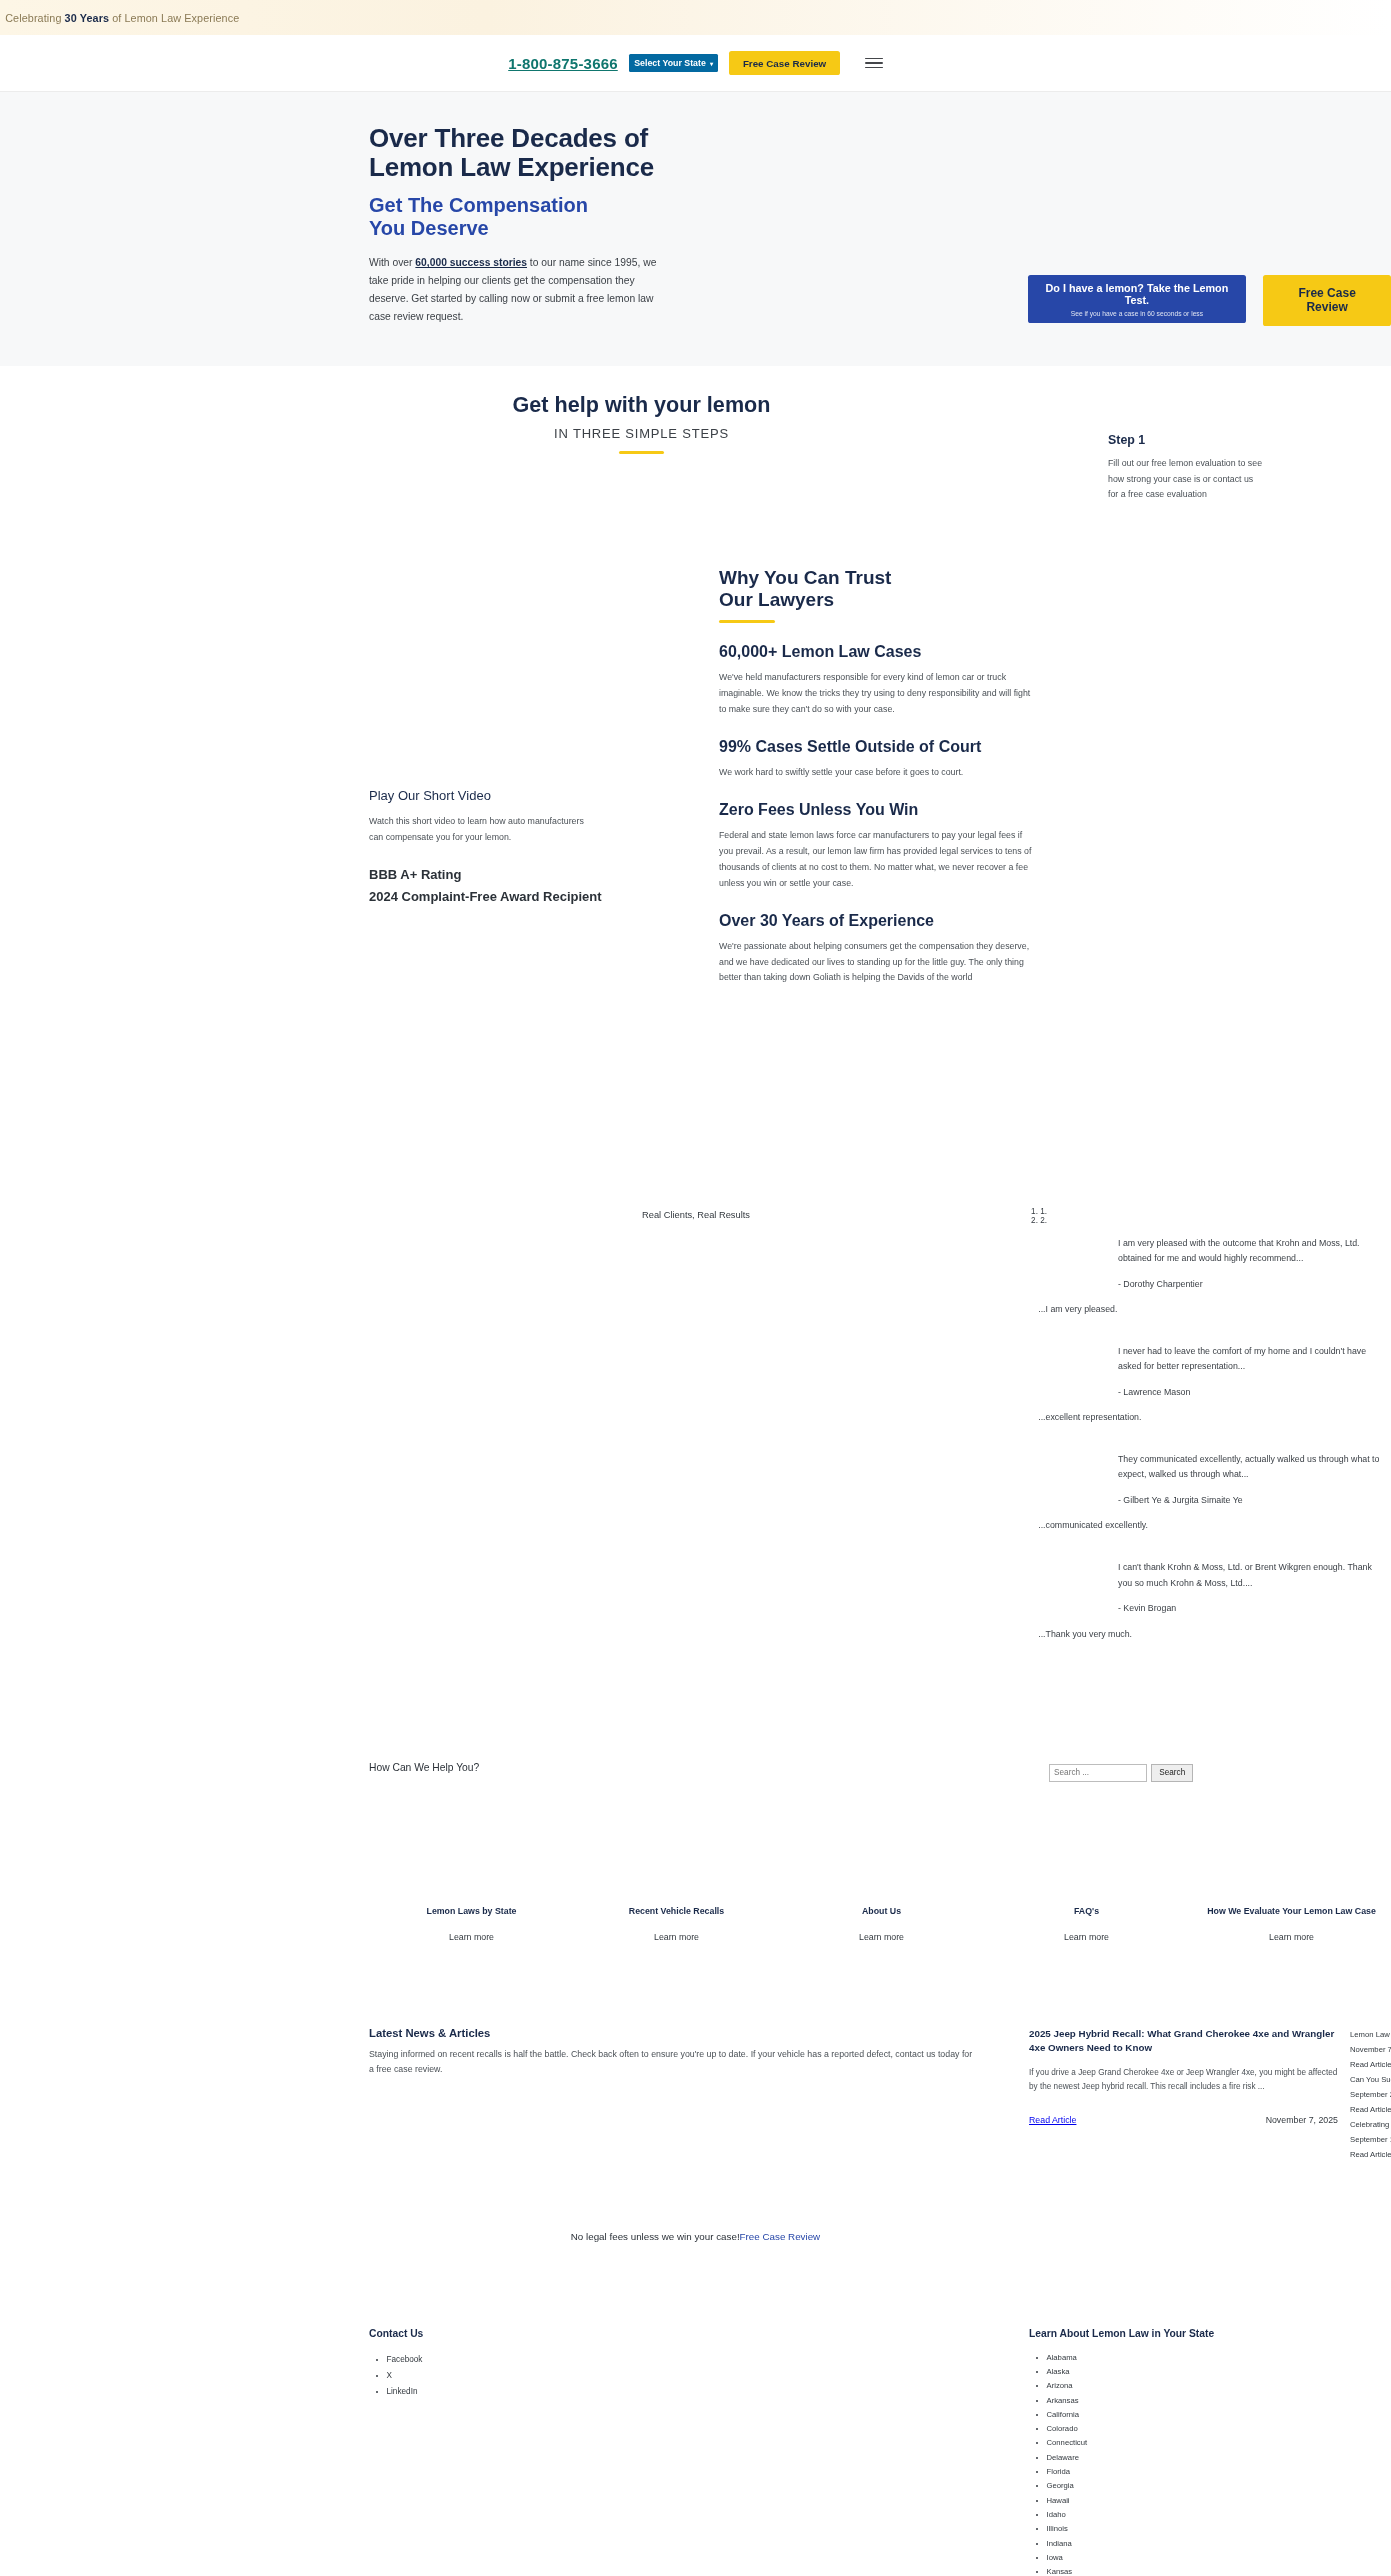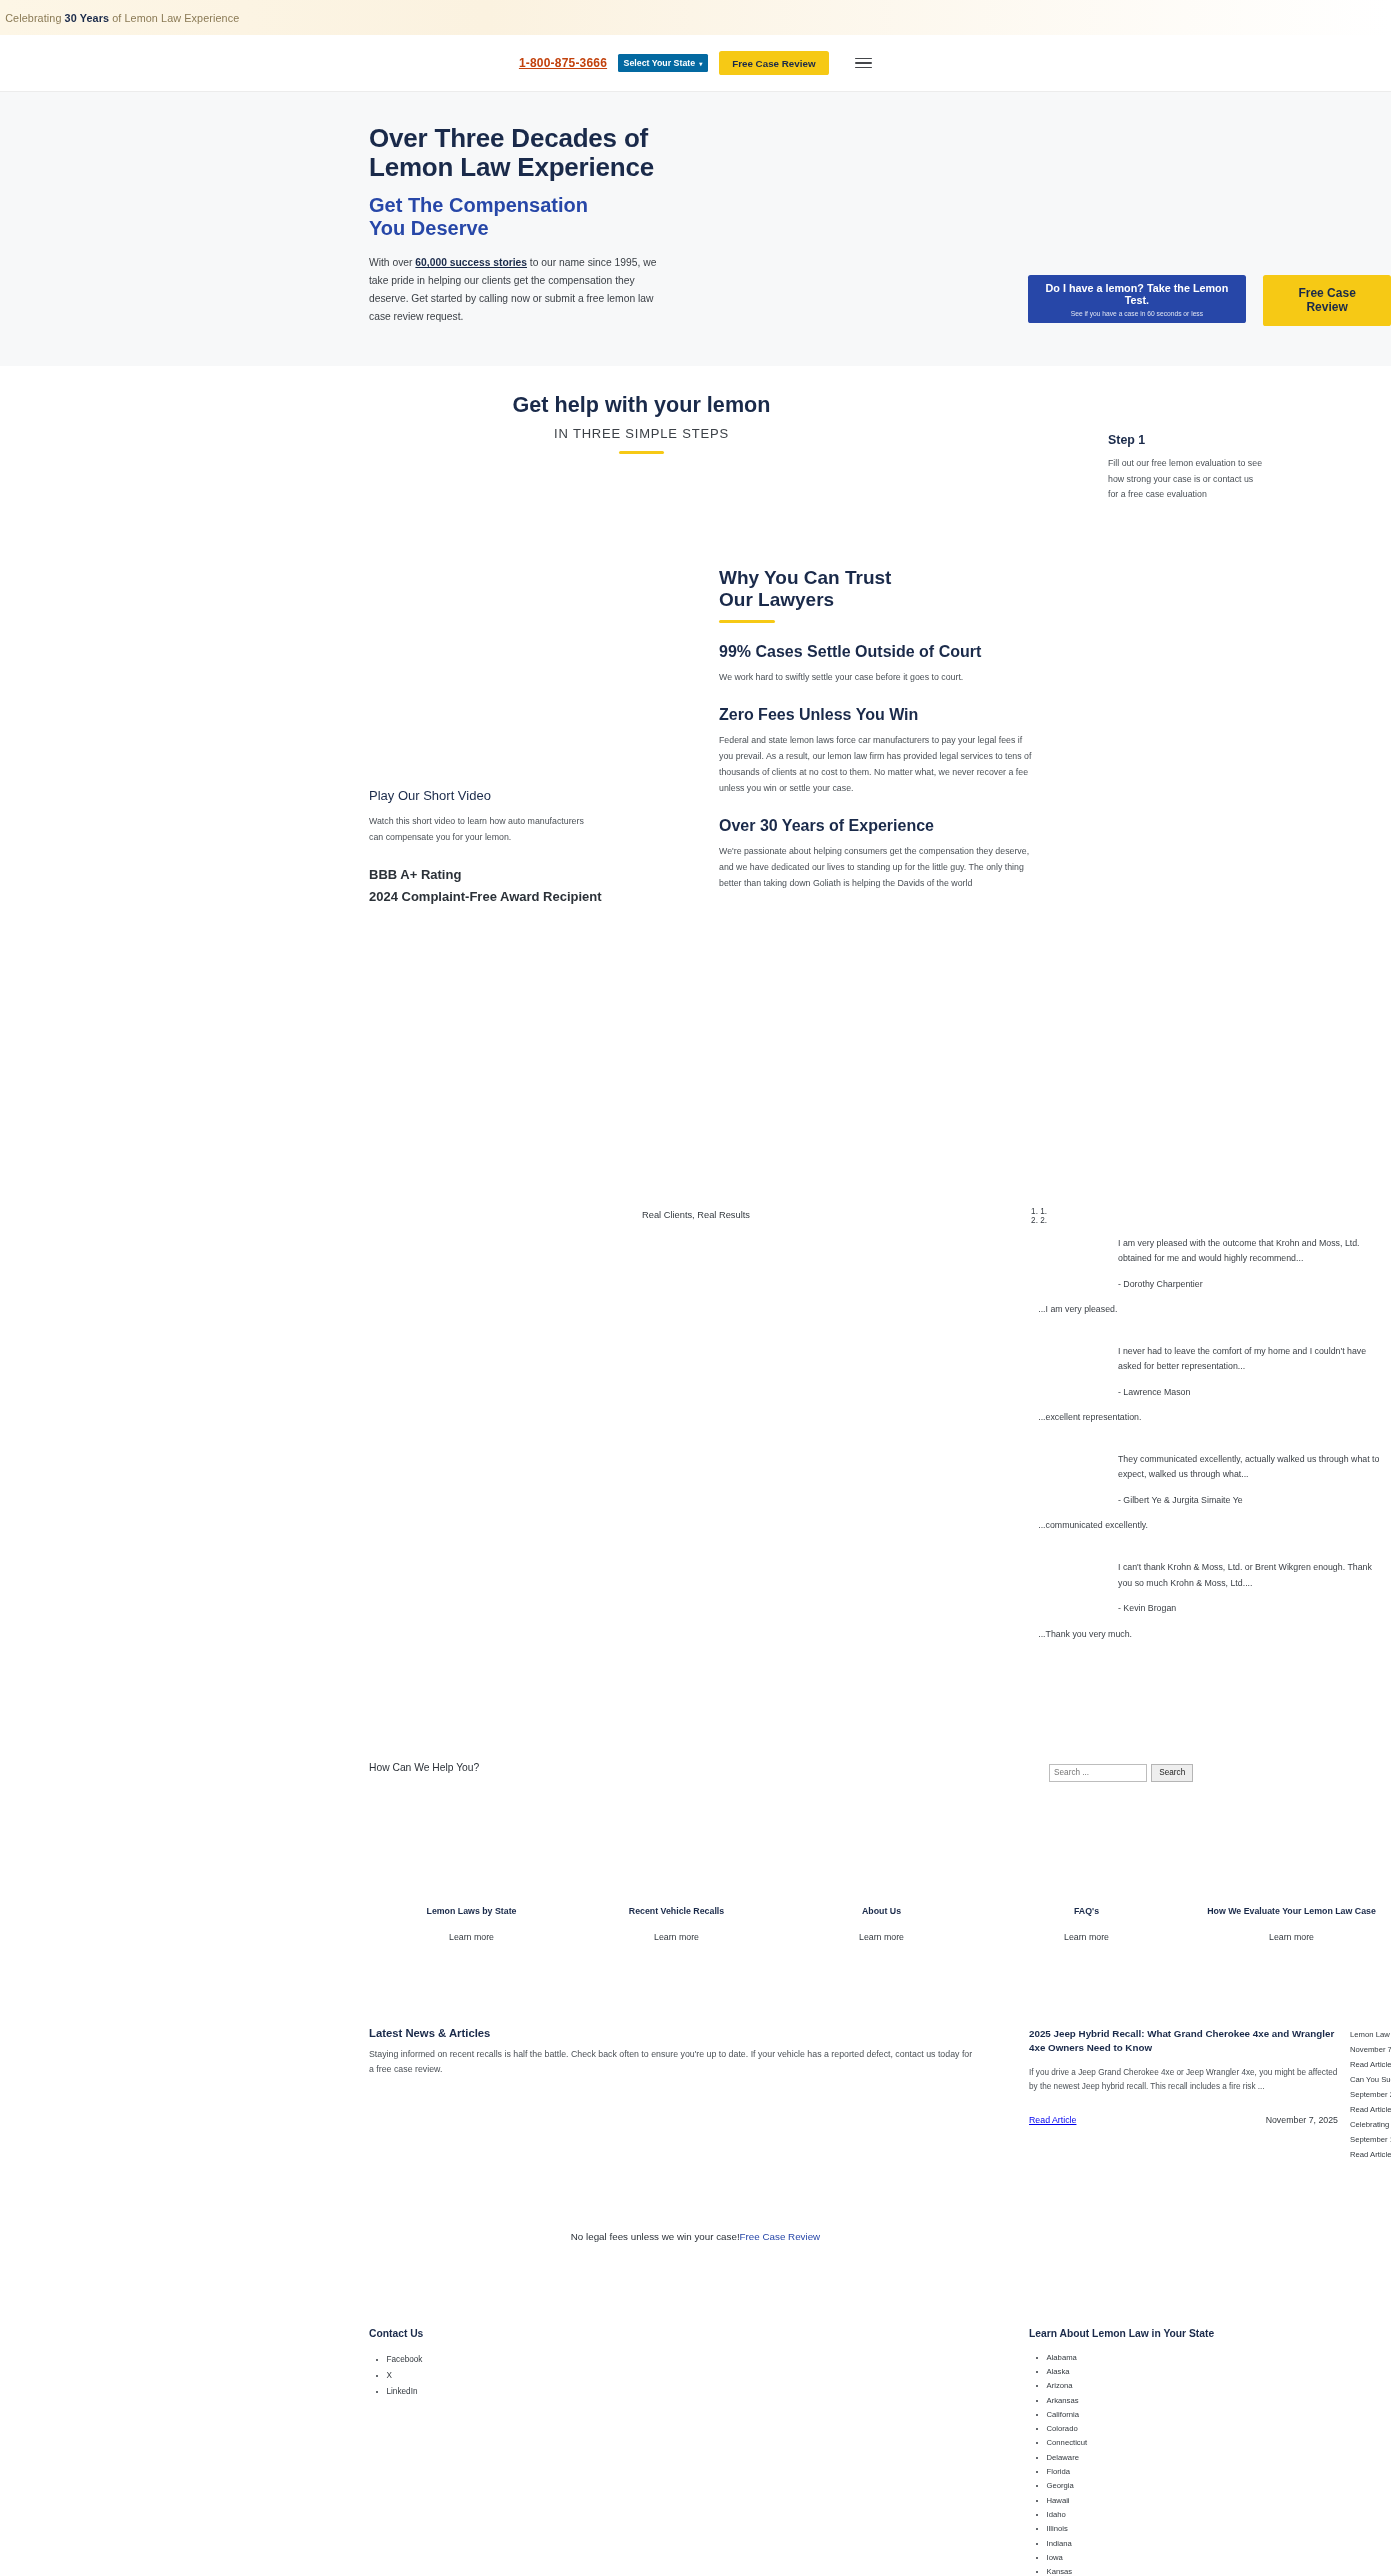--- a/index.html
+++ b/index.html
@@ -22,21 +22,21 @@
   }
   .celebrate-text b { color: #1a2a4a; font-weight: bold; }
 
   
   .header {
     position: absolute; top: 35px; left: 0; width: 1391px; height: 57px;
     background: #ffffff; border-bottom: 0.5px solid #ececec;
     display: flex; align-items: center; justify-content: center;
   }
   .header-inner { display: flex; align-items: center; gap: 11.3px; }
-  .phone { font-size: 12px; font-weight: bold; color: #c2410c; letter-spacing: 0.2px; }
+  .phone { font-size: 15px; font-weight: bold; color: #0f766e; letter-spacing: 0.2px; }
   .state-select {
     background: #0369a1; color: #ffffff; font-size: 8.8px; font-weight: bold;
     padding: 3.6px 5.2px; border-radius: 1.5px; display: flex; align-items: center; gap: 4.1px;
     border: none; cursor: pointer;
   }
   .state-select .caret { font-size: 6.2px; }
   .btn-yellow {
     background: #f6c915; color: #1a2a4a; font-size: 9.8px; font-weight: bold;
     padding: 6.2px 13.4px; border-radius: 2.6px; border: none; cursor: pointer;
   }
@@ -217,20 +217,24 @@
   </div>
 </div>
 
 <div class="trust">
   <div class="trust-h">
     <span>Why You Can Trust</span><br>
     <span>Our Lawyers</span>
   </div>
   <div class="trust-rule"></div>
 
+  <div class="trust-item">
+    <h3>60,000+ Lemon Law Cases</h3>
+    <p>We've held manufacturers responsible for every kind of lemon car or truck imaginable. We know the tricks they try using to deny responsibility and will fight to make sure they can't do so with your case.</p>
+  </div>
   <div class="trust-item">
     <h3>99% Cases Settle Outside of Court</h3>
     <p>We work hard to swiftly settle your case before it goes to court.</p>
   </div>
   <div class="trust-item">
     <h3>Zero Fees Unless You Win</h3>
     <p>Federal and state lemon laws force car manufacturers to pay your legal fees if you prevail. As a result, our lemon law firm has provided legal services to tens of thousands of clients at no cost to them. No matter what, we never recover a fee unless you win or settle your case.</p>
   </div>
   <div class="trust-item">
     <h3>Over 30 Years of Experience</h3>

